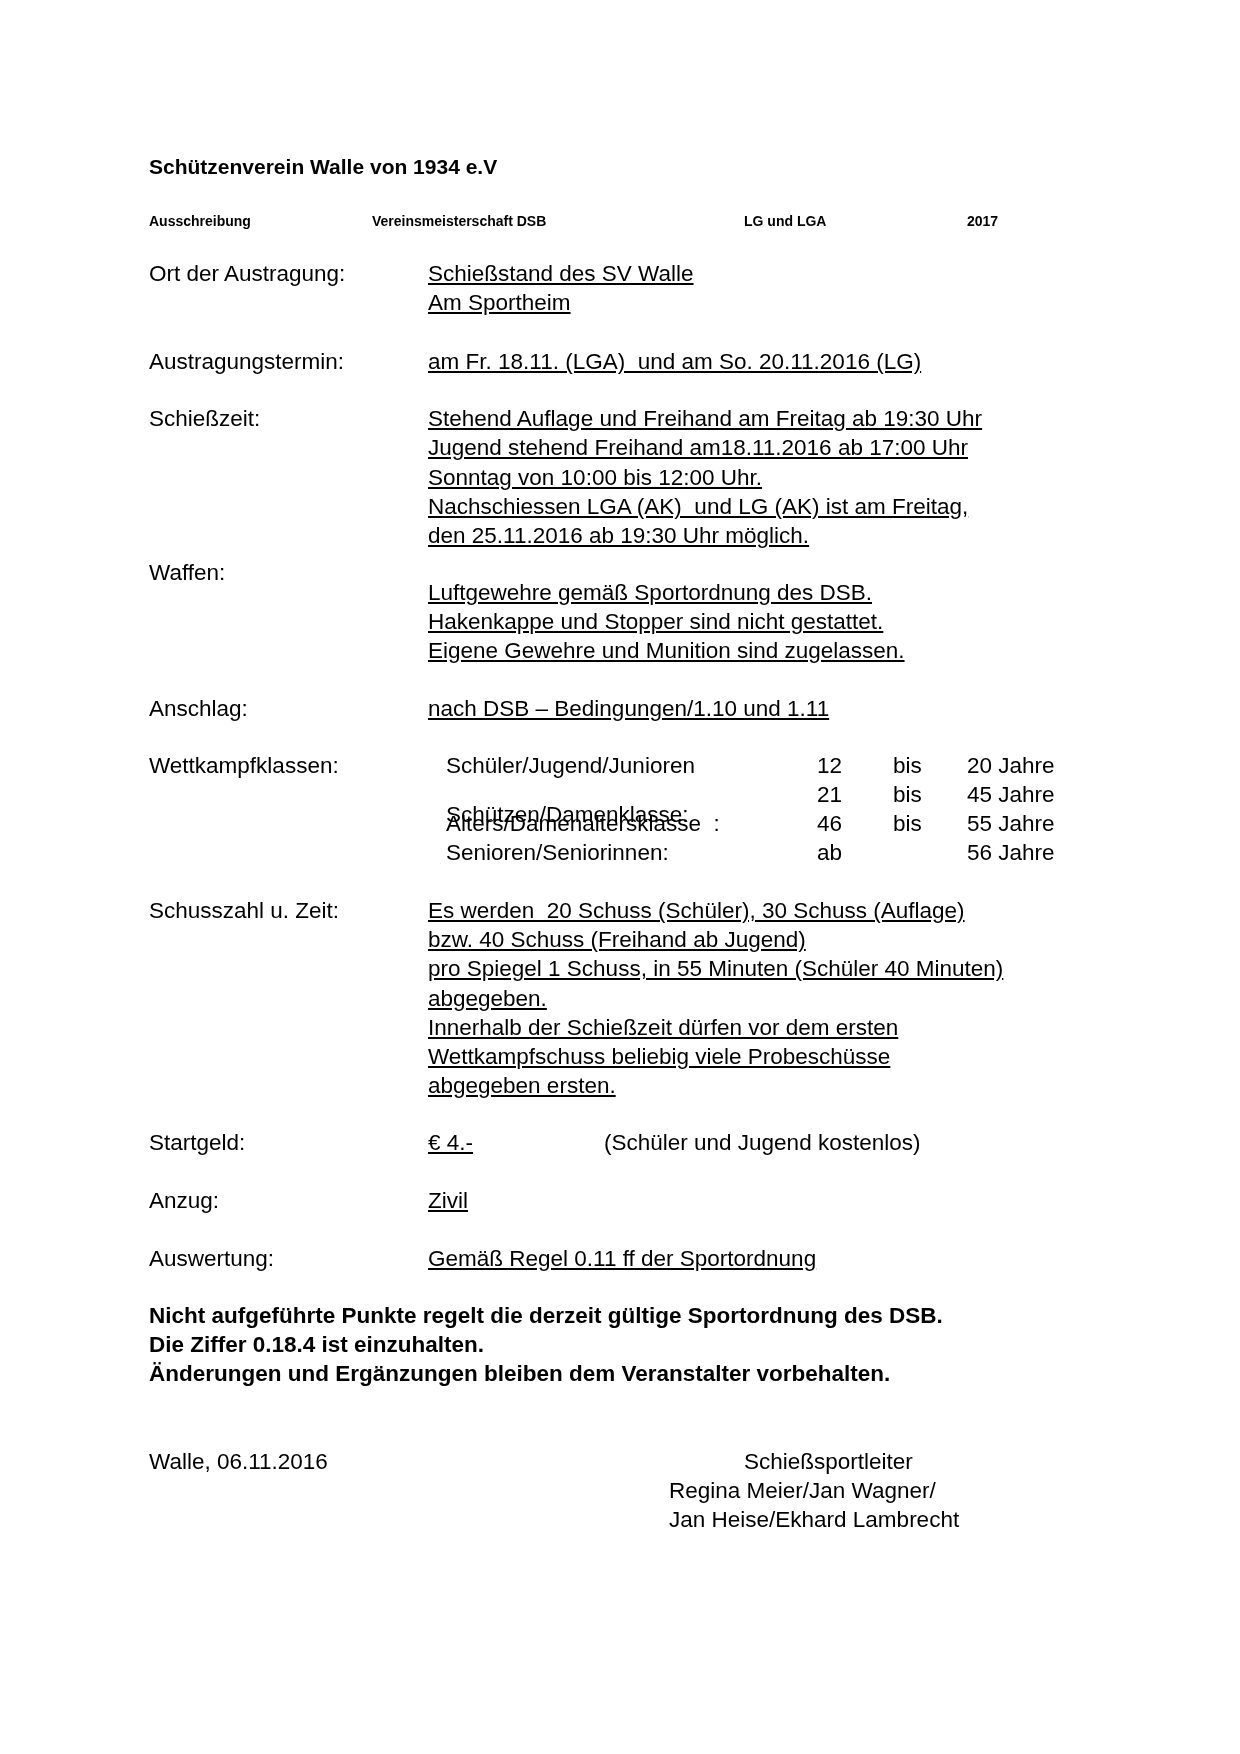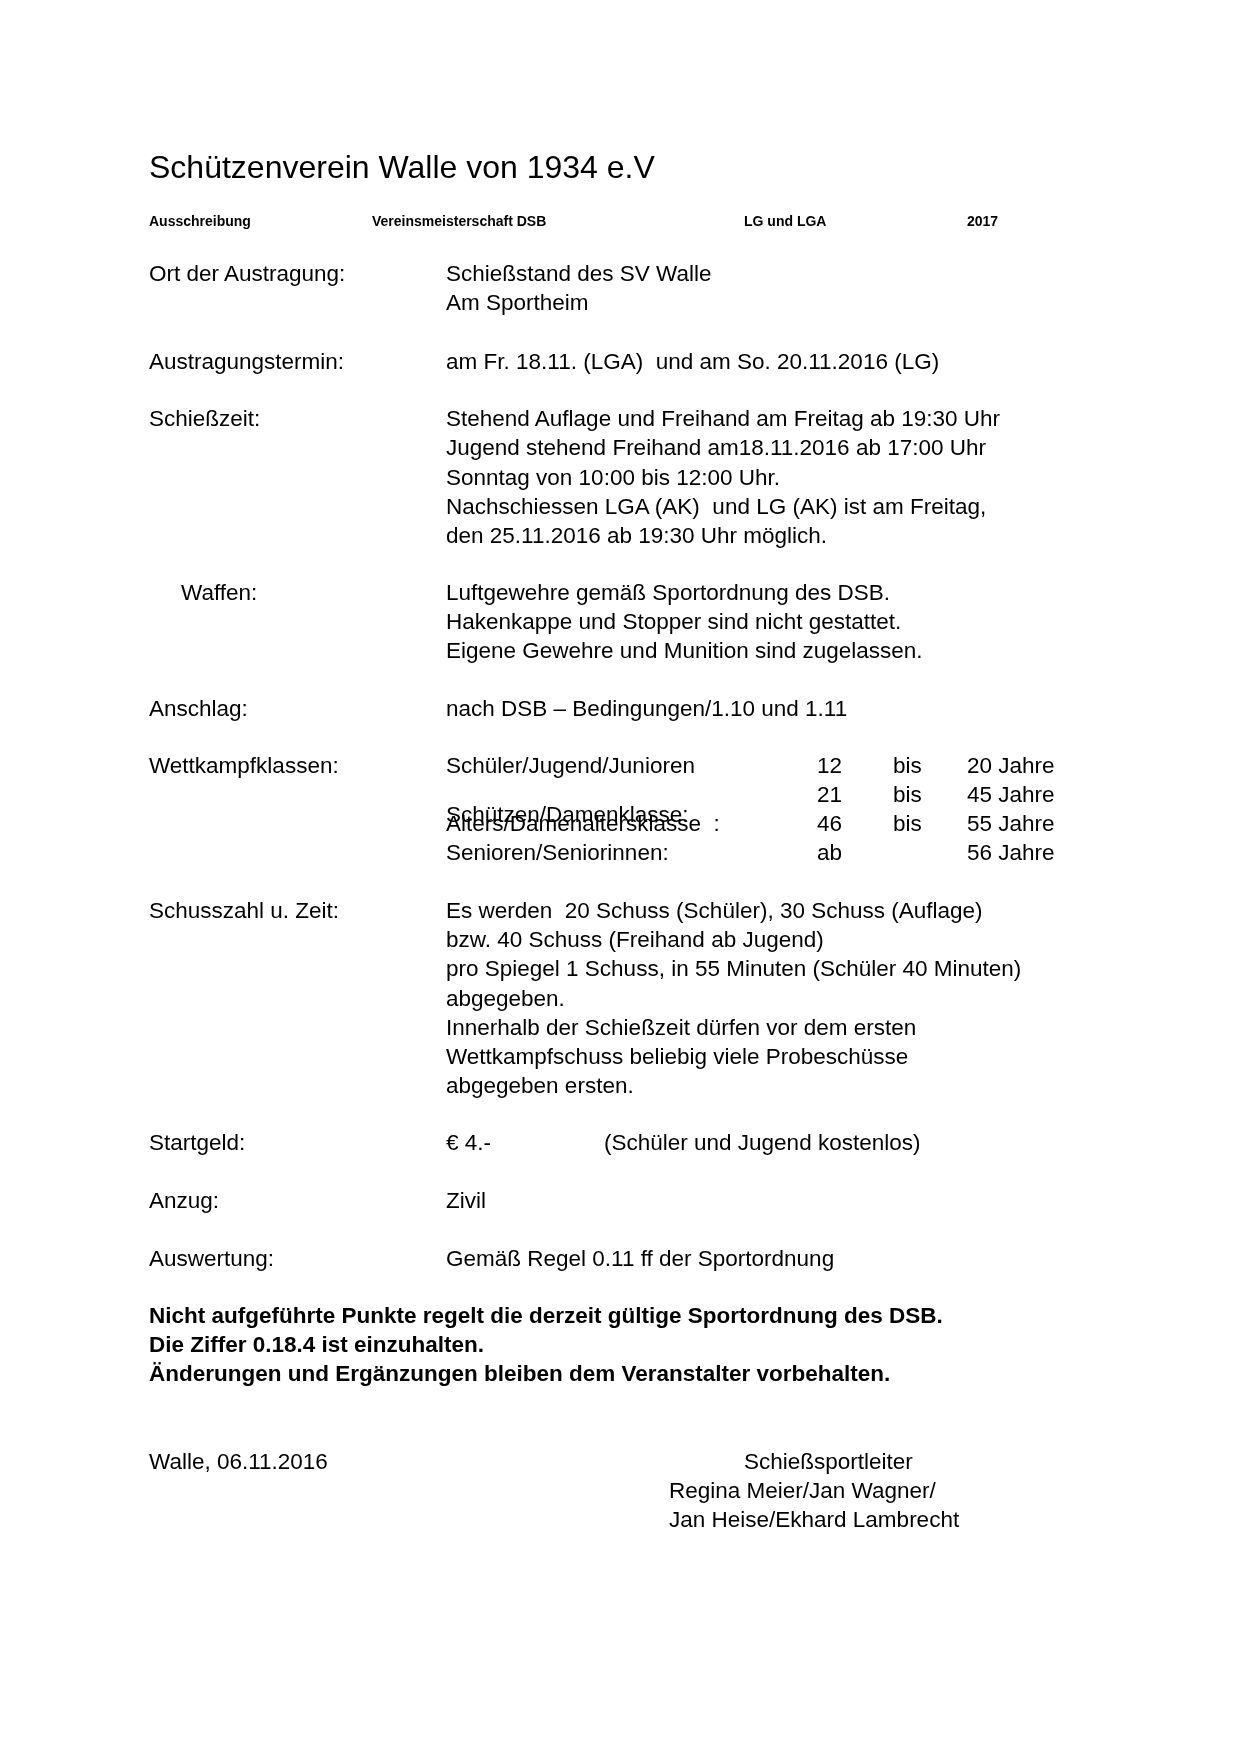--- a/index.html
+++ b/index.html
@@ -1,24 +1,24 @@
 <!DOCTYPE html>
 <html><head>
 <meta charset="utf-8">
 <style>
   html, body { margin: 0; padding: 0; background: #ffffff; }
   body { width: 1240px; height: 1754px; position: relative; overflow: hidden;
          font-family: "Liberation Sans", sans-serif; color: #000; }
   .abs { position: absolute; white-space: pre; }
-  .title { font-size: 32px; line-height: 28px; }
+  .title { font-size: 21px; line-height: 28px; font-weight: bold; }
   .hdr { font-size: 14px; line-height: 26px; font-weight: bold; }
   .txt { font-size: 22.5px; line-height: 29.3px; }
   .bold { font-weight: bold; }
   .lbl { left: 149px; }
-  .val { left: 446px; }
+  .val { left: 428px; text-decoration: underline; }
 </style>
 </head>
 <body>
 
 <div class="abs title" style="left:149px; top:153px;">Schützenverein Walle von 1934 e.V</div>
 
 <div>
   <div class="abs hdr" style="left:149px; top:208px;">Ausschreibung</div>
   <div class="abs hdr" style="left:372px; top:208px;">Vereinsmeisterschaft DSB</div>
   <div class="abs hdr" style="left:744px; top:208px;">LG und LGA</div>
@@ -39,21 +39,21 @@
 <div>
   <div class="abs txt lbl" style="top:404px;">Schießzeit:</div>
   <div class="abs txt val" style="top:404px;">Stehend Auflage und Freihand am Freitag ab 19:30 Uhr</div>
   <div class="abs txt val" style="top:433px;">Jugend stehend Freihand am18.11.2016 ab 17:00 Uhr</div>
   <div class="abs txt val" style="top:463px;">Sonntag von 10:00 bis 12:00 Uhr.</div>
   <div class="abs txt val" style="top:492px;">Nachschiessen LGA (AK)  und LG (AK) ist am Freitag,</div>
   <div class="abs txt val" style="top:521px;">den 25.11.2016 ab 19:30 Uhr möglich.</div>
 </div>
 
 <div>
-  <div class="abs txt lbl" style="top:578px;margin-left:32px;">Waffen:</div>
+  <div class="abs txt lbl" style="top:558px;">Waffen:</div>
   <div class="abs txt val" style="top:578px;">Luftgewehre gemäß Sportordnung des DSB.</div>
   <div class="abs txt val" style="top:607px;">Hakenkappe und Stopper sind nicht gestattet.</div>
   <div class="abs txt val" style="top:636px;">Eigene Gewehre und Munition sind zugelassen.</div>
 </div>
 
 <div>
   <div class="abs txt lbl" style="top:694px;">Anschlag:</div>
   <div class="abs txt val" style="top:694px;">nach DSB – Bedingungen/1.10 und 1.11</div>
 </div>
 

